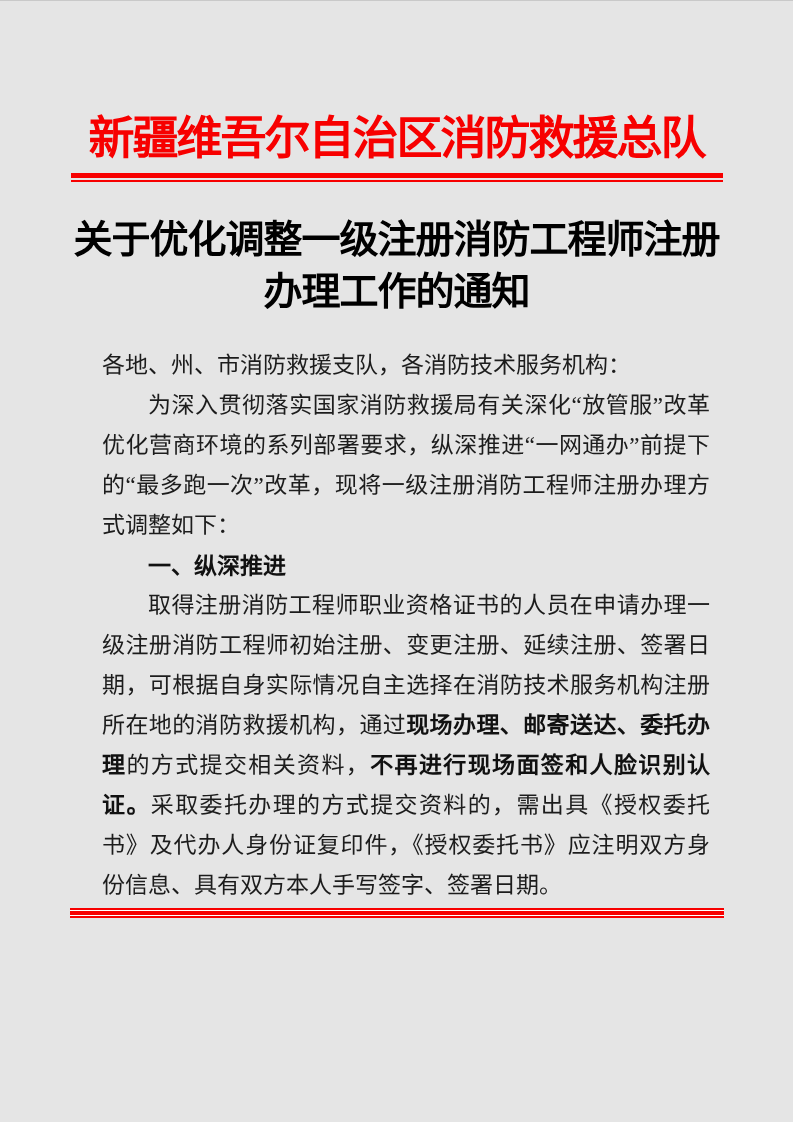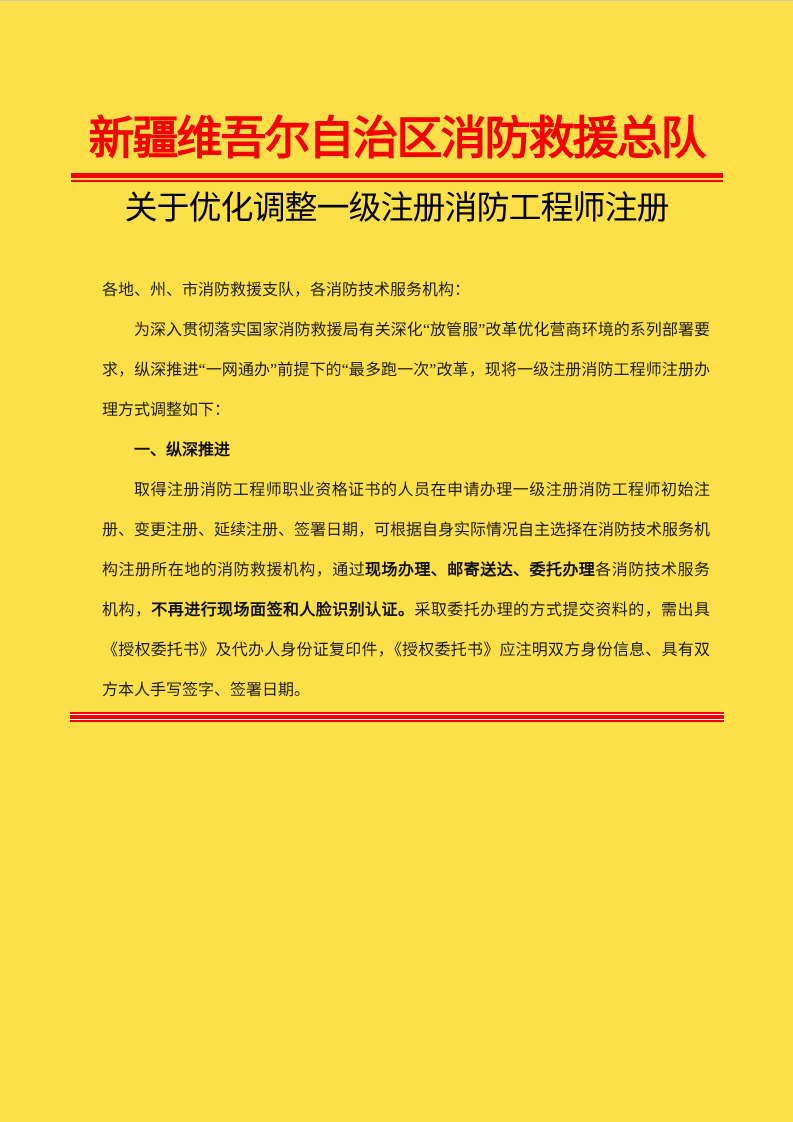--- a/index.html
+++ b/index.html
@@ -2,52 +2,53 @@
 <html lang="zh-CN" style="--accent-red: #f70000;"><head>
 <meta charset="utf-8">
 <style>
   * { margin: 0; padding: 0; box-sizing: border-box; }
   html, body { background: #ffffff; }
   .page {
     position: relative;
     width: 793px;
     height: 1122px;
     margin: 0 auto;
-    background: #fde047;
+    background: #e5e5e5;
     border-top: 1px solid #c9c9c9;
     overflow: hidden;
     font-family: "Liberation Serif", "DejaVu Serif", serif;
     color: #1f1f1f;
   }
   .org-name {
     margin-top: 112px;
     text-align: center;
     font-size: 46px;
     line-height: 52px;
     font-weight: bold;
     letter-spacing: -2px;
     color: var(--accent-red, #f70000);
     white-space: nowrap;
   }
   .separator { width: 652px; margin: 8px auto 0; }
   .separator .rule-thick { height: 5px; background: var(--accent-red, #f70000); }
   .separator .rule-gap { height: 2px; background: transparent; }
   .separator .rule-thin { height: 2px; background: var(--accent-red, #f70000); }
   .doc-title {
+    margin-top: 32px;
     text-align: center;
-    font-size: 33px;
+    font-size: 39px;
     line-height: 52px;
-    font-weight: normal;
+    font-weight: bold;
     letter-spacing: -1px;
     color: #000000;
   }
   .doc-body {
     width: 608px;
-    margin: 36px 0 0 102px;
-    font-size: 16px;
+    margin: 28px 0 0 102px;
+    font-size: 23px;
     line-height: 40px;
     text-align: justify;
     color: #1c1c1c;
   }
   .doc-body p.salutation { text-indent: 0; }
   .doc-body p.para { text-indent: 2em; }
   .doc-body p.heading {
     text-indent: 2em;
     font-family: "Liberation Sans", "DejaVu Sans", sans-serif;
     font-weight: bold;
@@ -68,28 +69,29 @@
     <div class="org-name">新疆维吾尔自治区消防救援总队</div>
     <div class="separator">
       <div class="rule-thick"></div>
       <div class="rule-gap"></div>
       <div class="rule-thin"></div>
     </div>
   </header>
 
   <h1 class="doc-title">
     <div>关于优化调整一级注册消防工程师注册</div>
+    <div>办理工作的通知</div>
   </h1>
 
   <main class="doc-body">
     <p class="salutation">各地、州、市消防救援支队，各消防技术服务机构：</p>
     <div id="doc-blocks">
         <p class="para"><span>为深入贯彻落实国家消防救援局有关深化“放管服”改革优化营商环境的系列部署要求，纵深推进“一网通办”前提下的“最多跑一次”改革，现将一级注册消防工程师注册办理方式调整如下：</span></p>
         <p class="heading"><strong>一、纵深推进</strong></p>
-        <p class="para"><span>取得注册消防工程师职业资格证书的人员在申请办理一级注册消防工程师初始注册、变更注册、延续注册、签署日期，可根据自身实际情况自主选择在消防技术服务机构注册所在地的消防救援机构，通过</span><strong>现场办理、邮寄送达、委托办理</strong><span>各消防技术服务机构，</span><strong>不再进行现场面签和人脸识别认证。</strong><span>采取委托办理的方式提交资料的，需出具《授权委托书》及代办人身份证复印件，《授权委托书》应注明双方身份信息、具有双方本人手写签字、签署日期。</span></p>
+        <p class="para"><span>取得注册消防工程师职业资格证书的人员在申请办理一级注册消防工程师初始注册、变更注册、延续注册、签署日期，可根据自身实际情况自主选择在消防技术服务机构注册所在地的消防救援机构，通过</span><strong>现场办理、邮寄送达、委托办理</strong><span>的方式提交相关资料，</span><strong>不再进行现场面签和人脸识别认证。</strong><span>采取委托办理的方式提交资料的，需出具《授权委托书》及代办人身份证复印件，《授权委托书》应注明双方身份信息、具有双方本人手写签字、签署日期。</span></p>
       </div>
   </main>
 
   <footer class="bottom-band">
     <div class="band-thin"></div>
     <div class="band-gap"></div>
     <div class="band-thick"></div>
     <div class="band-gap"></div>
     <div class="band-thin"></div>
   </footer>

